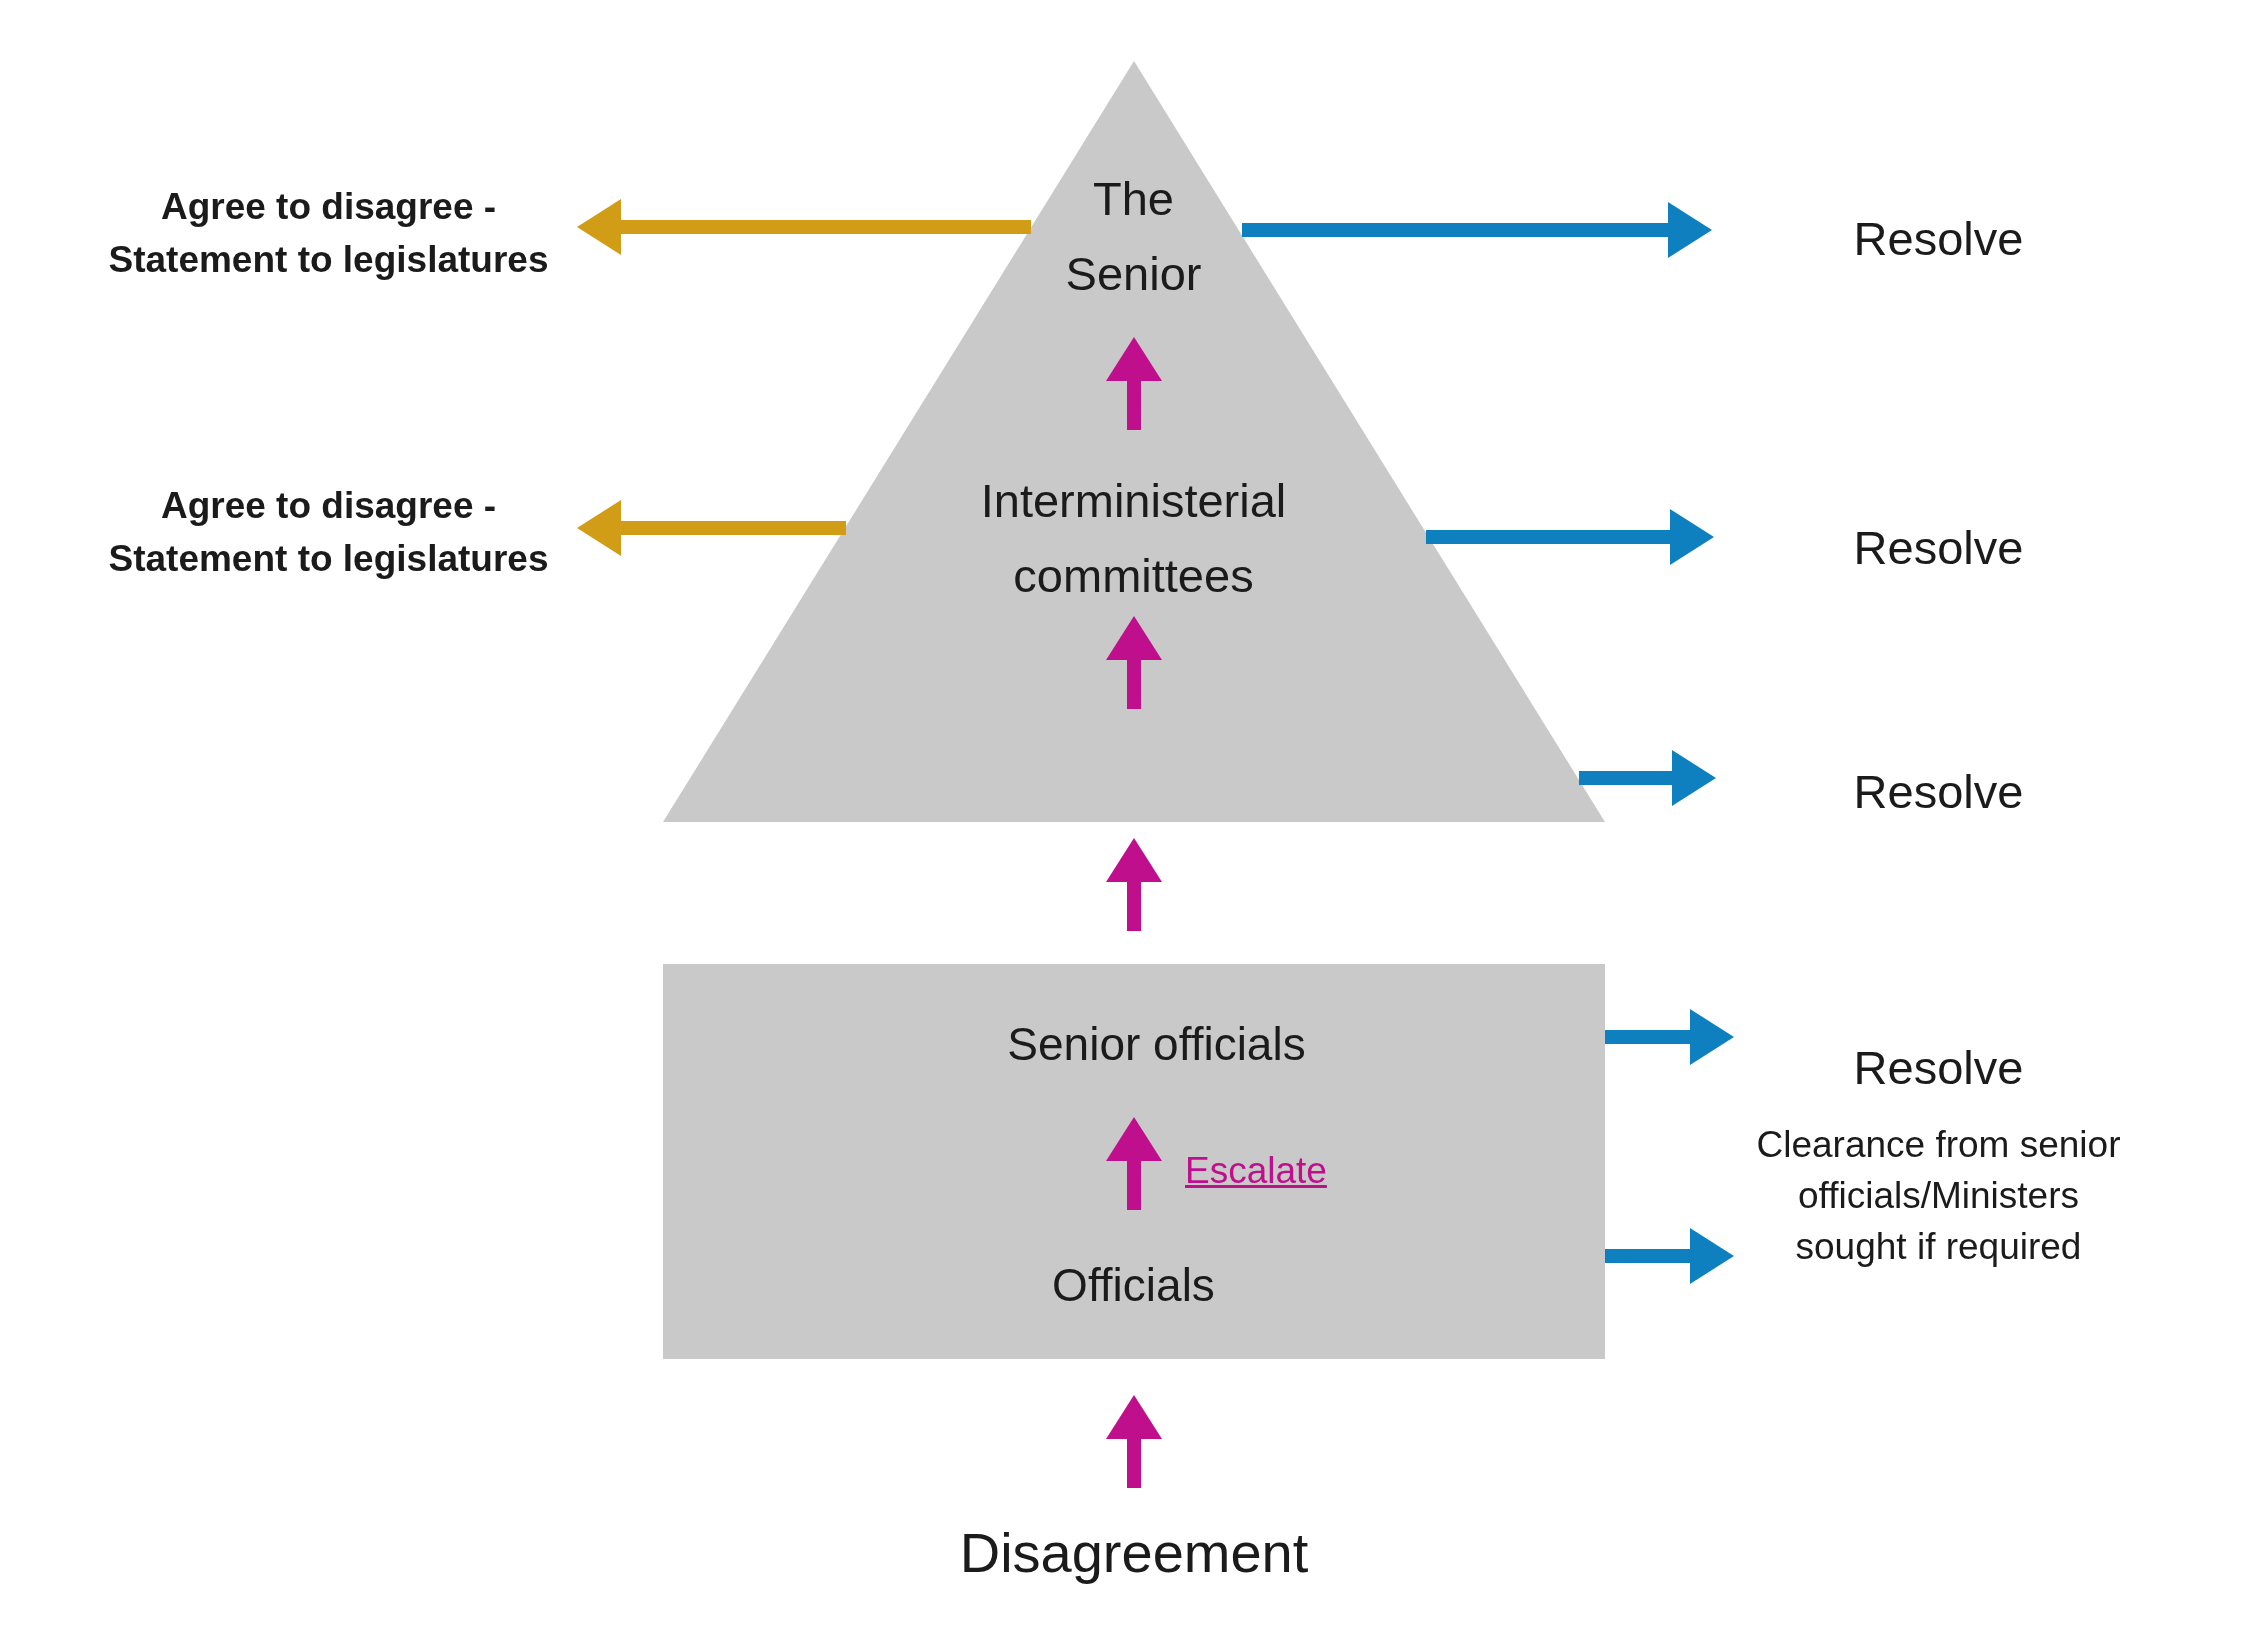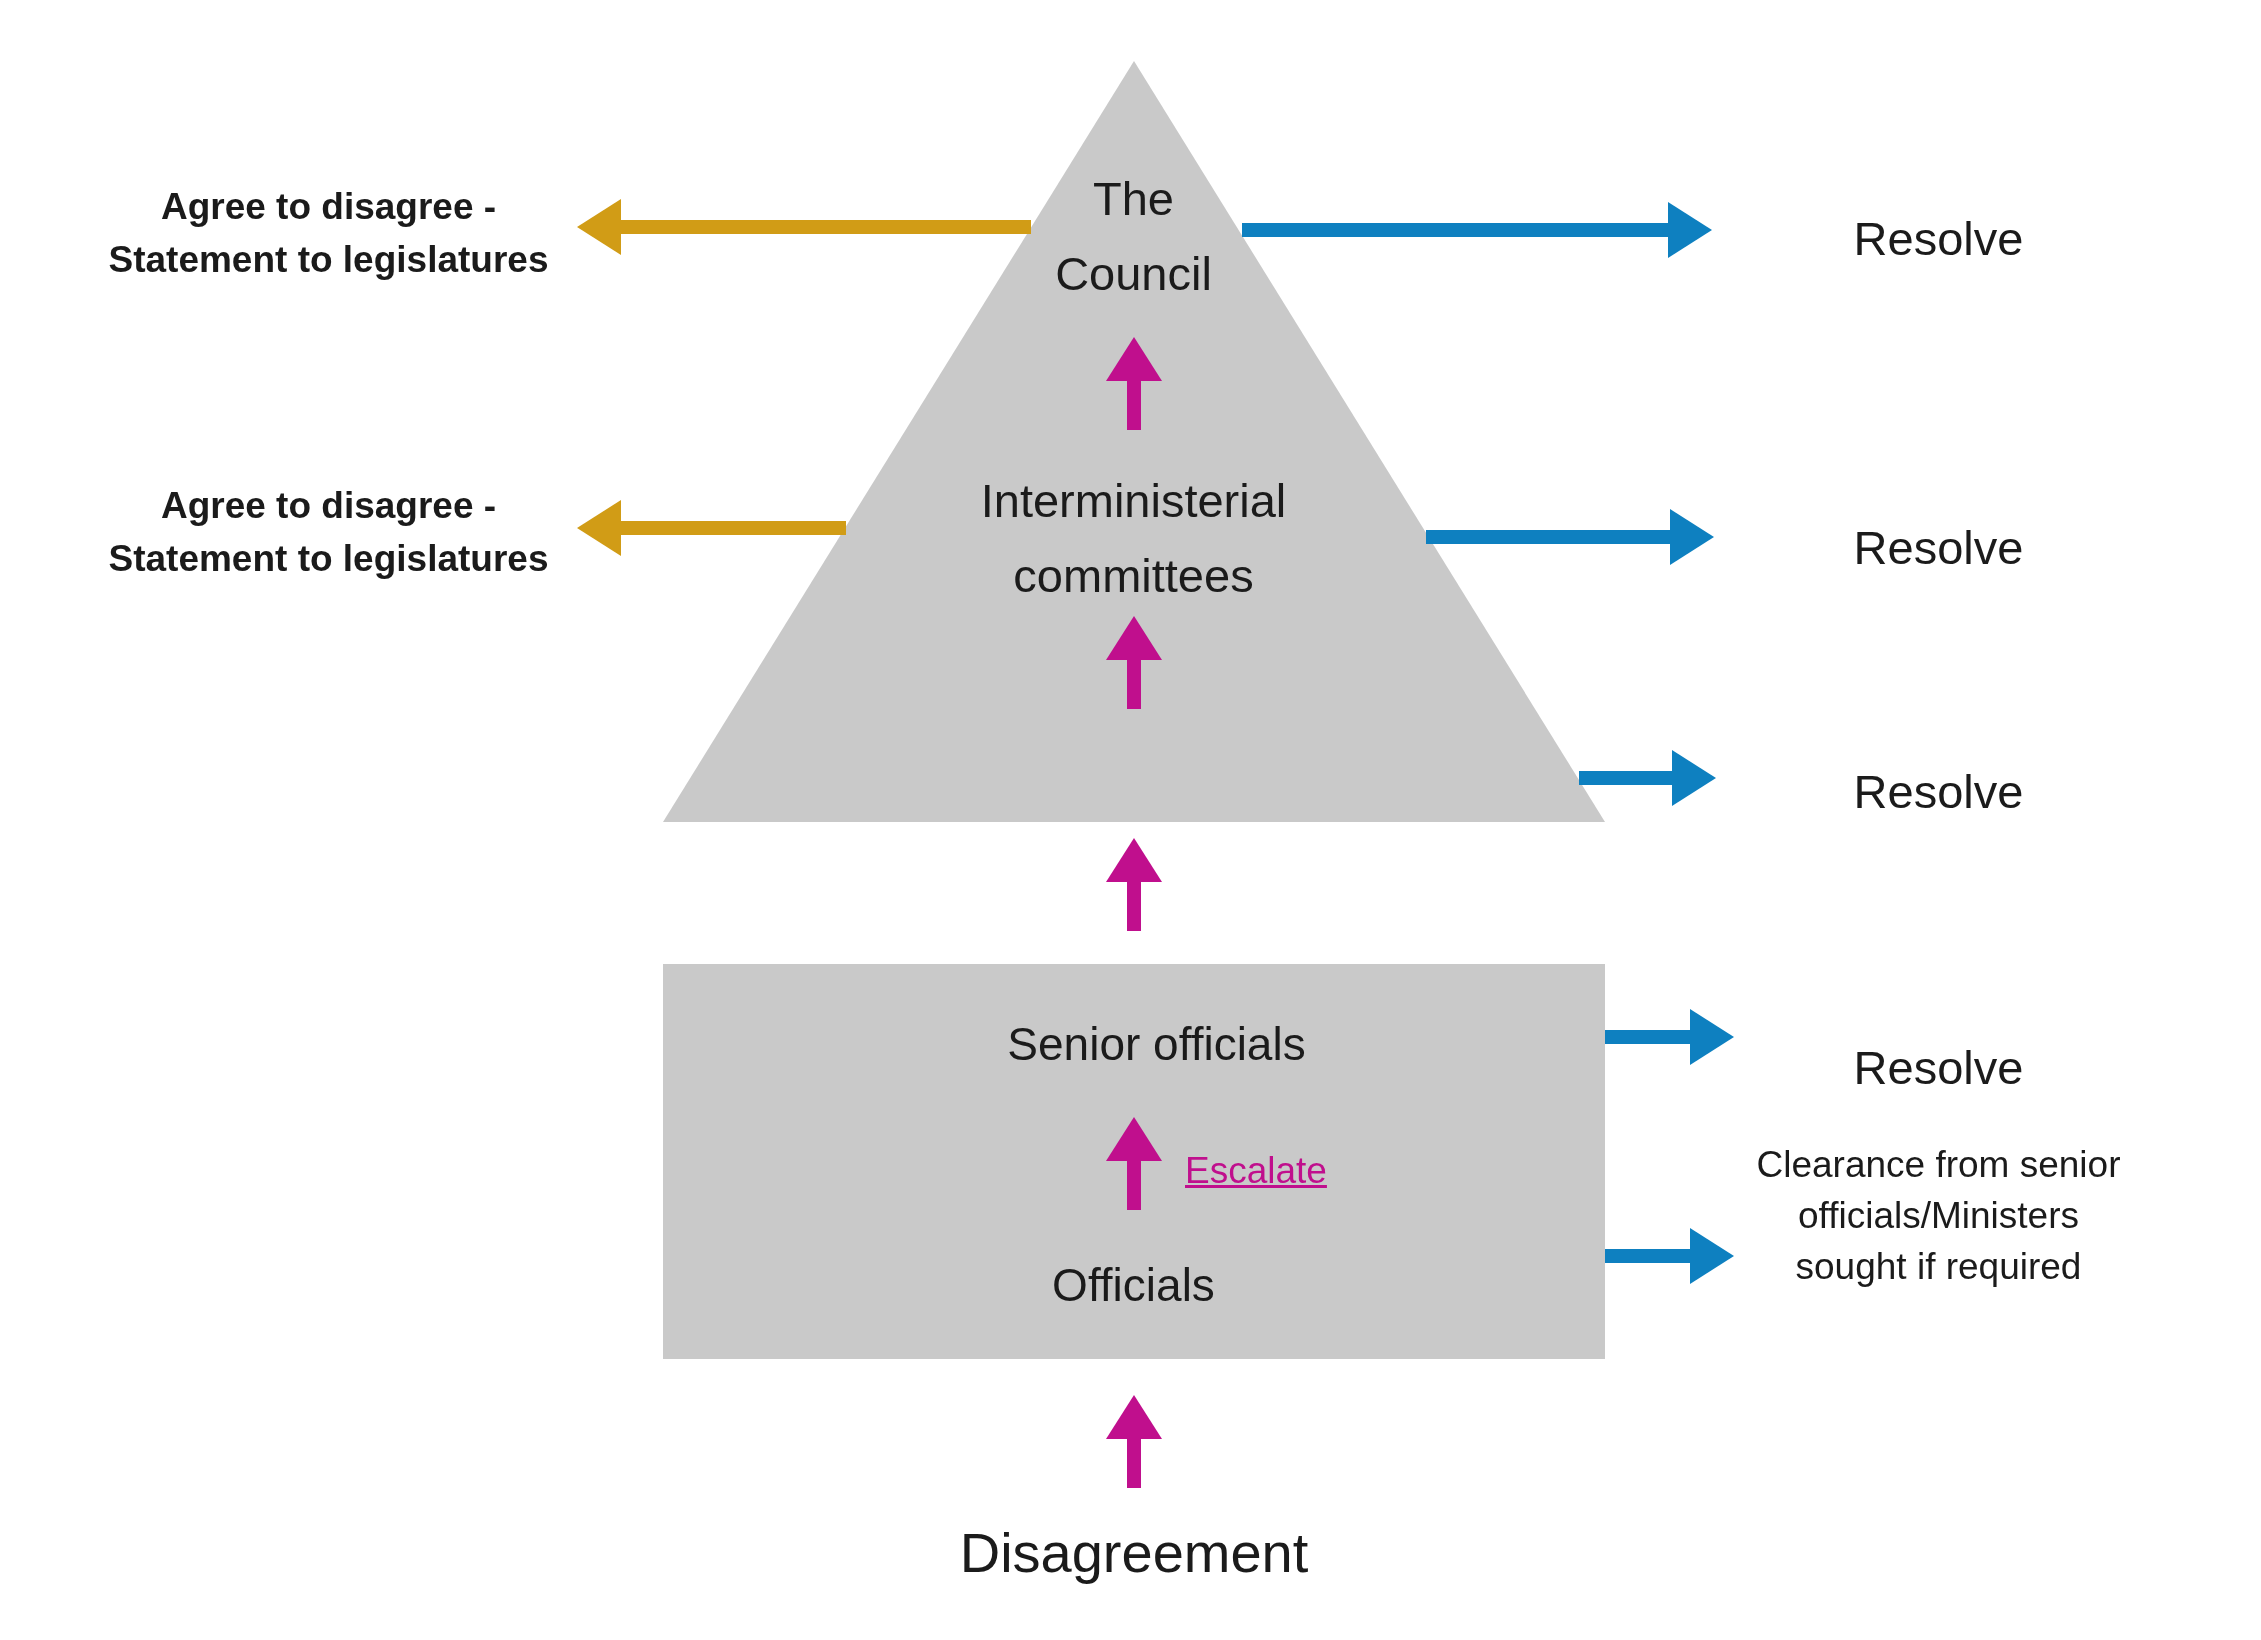--- a/index.html
+++ b/index.html
@@ -14,21 +14,21 @@
   .triangle{position:absolute;left:663px;top:61px;width:942px;height:761px;
     background:var(--gray);clip-path:polygon(50% 0%, 0% 100%, 100% 100%);}
   .rect{position:absolute;left:663px;top:964px;width:942px;height:395px;background:var(--gray);}
 
   
   .label{position:absolute;text-align:center;color:var(--text);}
   .lvl{font-size:47px;line-height:75px;}
   .lvl-s{font-size:46px;line-height:51px;}
   .note{font-size:37px;line-height:53px;font-weight:bold;}
   .resolve{font-size:47px;line-height:54px;}
-  .clearance{font-size:37px;line-height:51px;margin-top:20px;}
+  .clearance{font-size:37px;line-height:51px;}
   .escalate-txt{position:absolute;font-size:37px;line-height:41px;color:var(--magenta);text-align:left;}
   .disagreement{font-size:56px;line-height:58px;font-weight:normal;}
 
   
   .arrow-up{position:absolute;display:flex;flex-direction:column;align-items:center;}
   .arrow-up .head{width:0;height:0;border-left:28px solid transparent;border-right:28px solid transparent;border-bottom:44px solid var(--ac);}
   .arrow-up .shaft{width:14.4px;height:49px;background:var(--ac);}
 
   .arrow-h{position:absolute;display:flex;align-items:center;}
   .arrow-h .shaft{height:14.4px;background:var(--ac);}
@@ -94,21 +94,21 @@
     <div class="head"></div>
     <div class="shaft"></div>
   </div>
   <div class="arrow-up c-magenta" style="left:1106px;top:1395px;">
     <div class="head"></div>
     <div class="shaft"></div>
   </div>
 
   <div class="label lvl" style="left:964px;top:161px;width:339px;">
     <div>The</div>
-    <div>Council</div>
+    <div>Senior</div>
   </div>
   <div class="label lvl" style="left:879px;top:463px;width:509px;">
     <div>Interministerial</div>
     <div>committees</div>
   </div>
 
   <div class="label lvl-s" style="left:902px;top:1019px;width:509px;">Senior officials</div>
   <div class="label lvl-s" style="left:879px;top:1240px;width:509px;margin-top:20px;">Officials</div>
   <div class="escalate-txt" style="left:1185px;top:1150px;text-decoration:underline;">Escalate</div>
 

